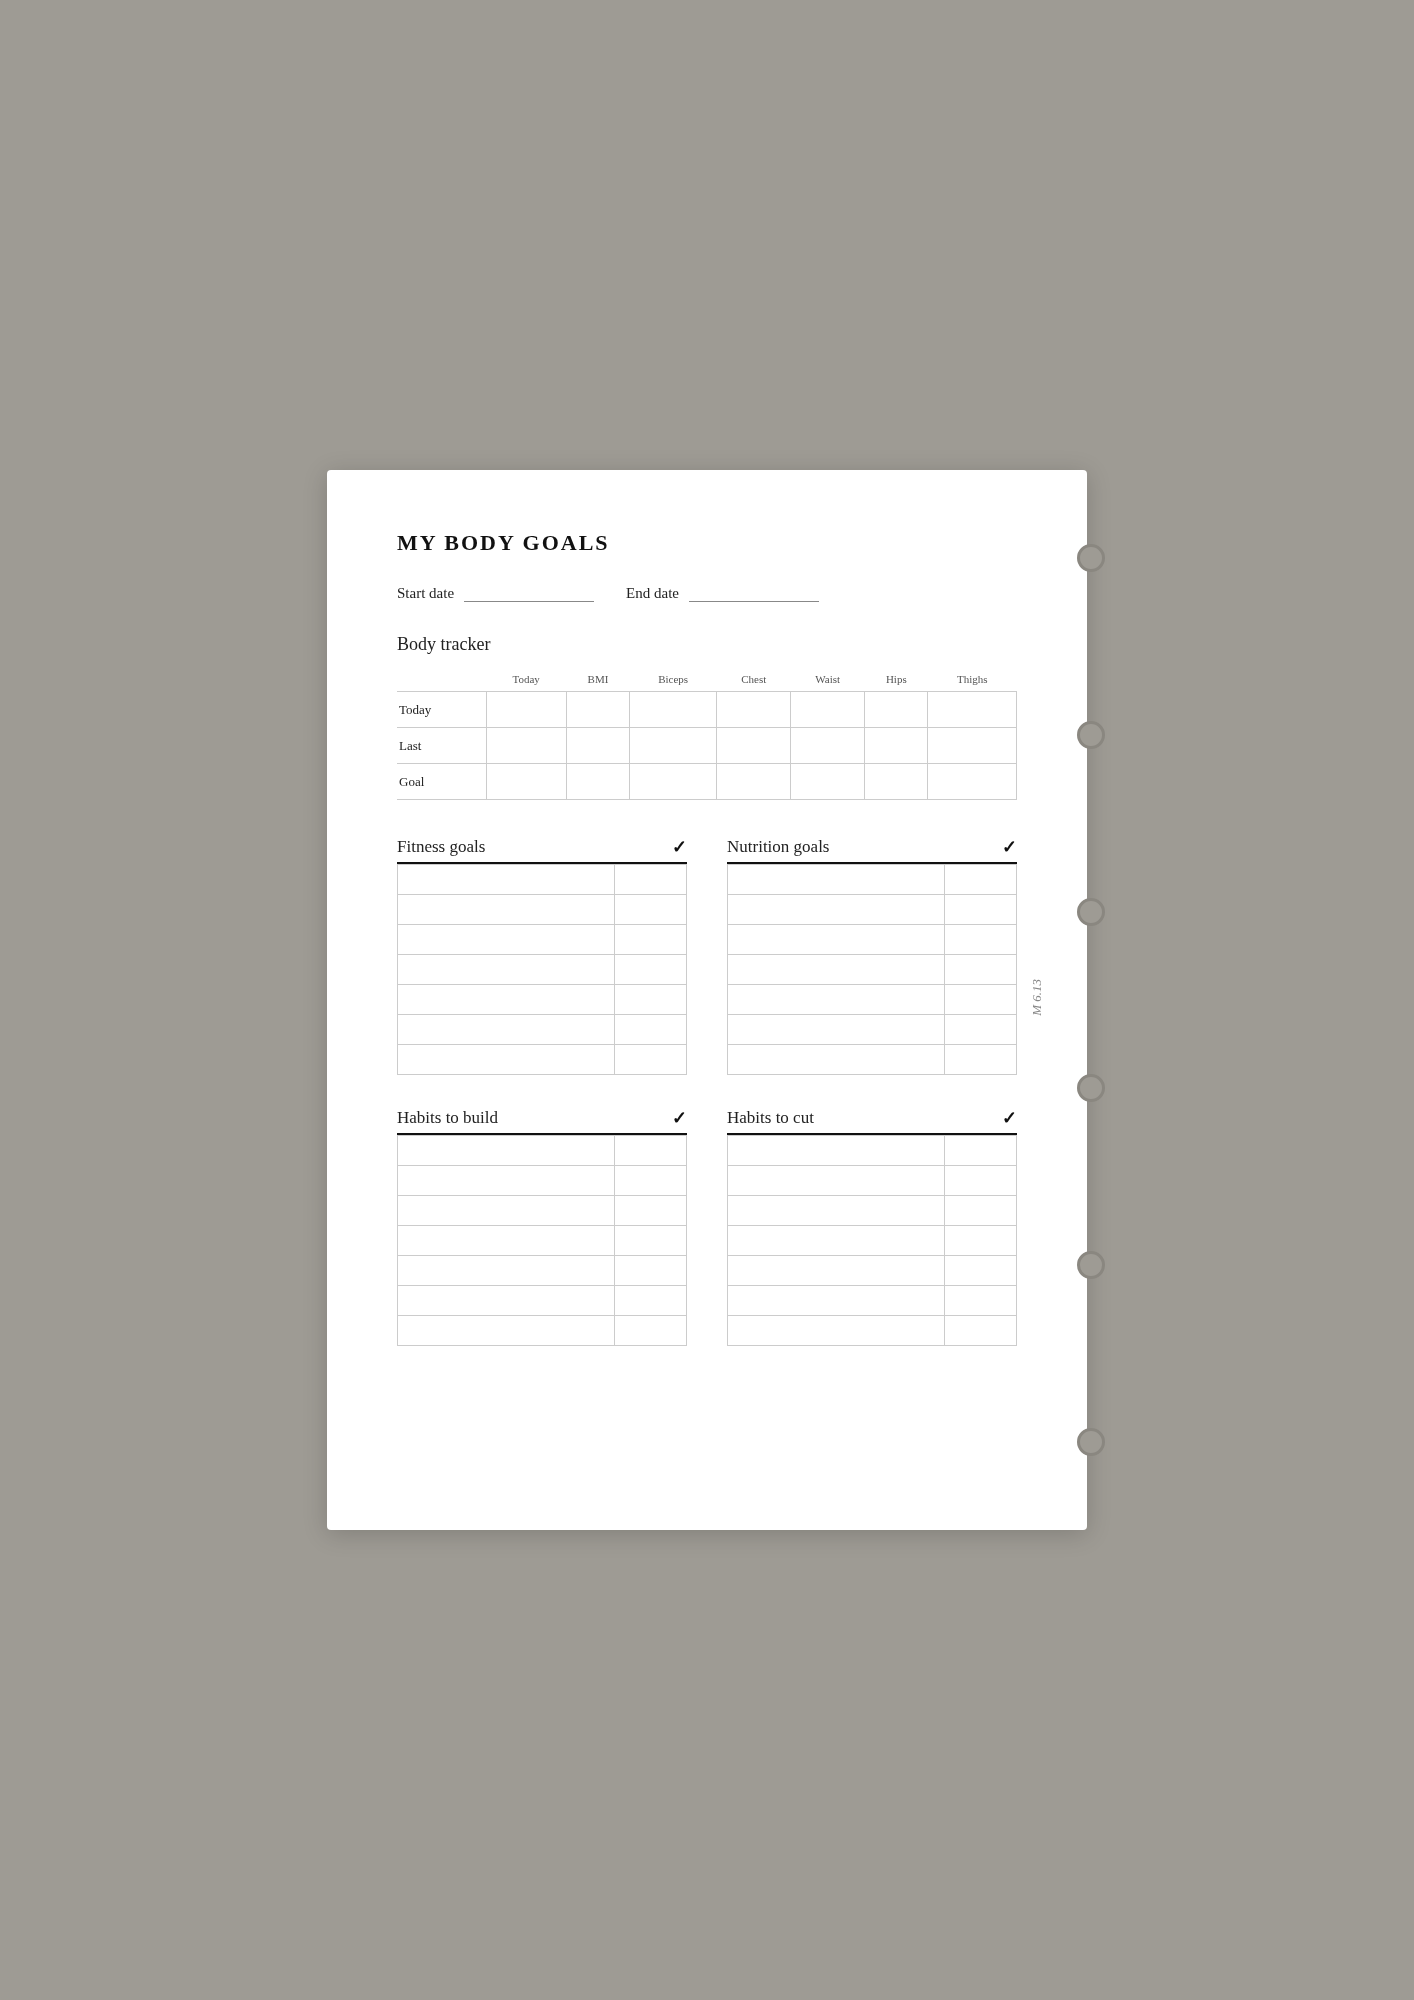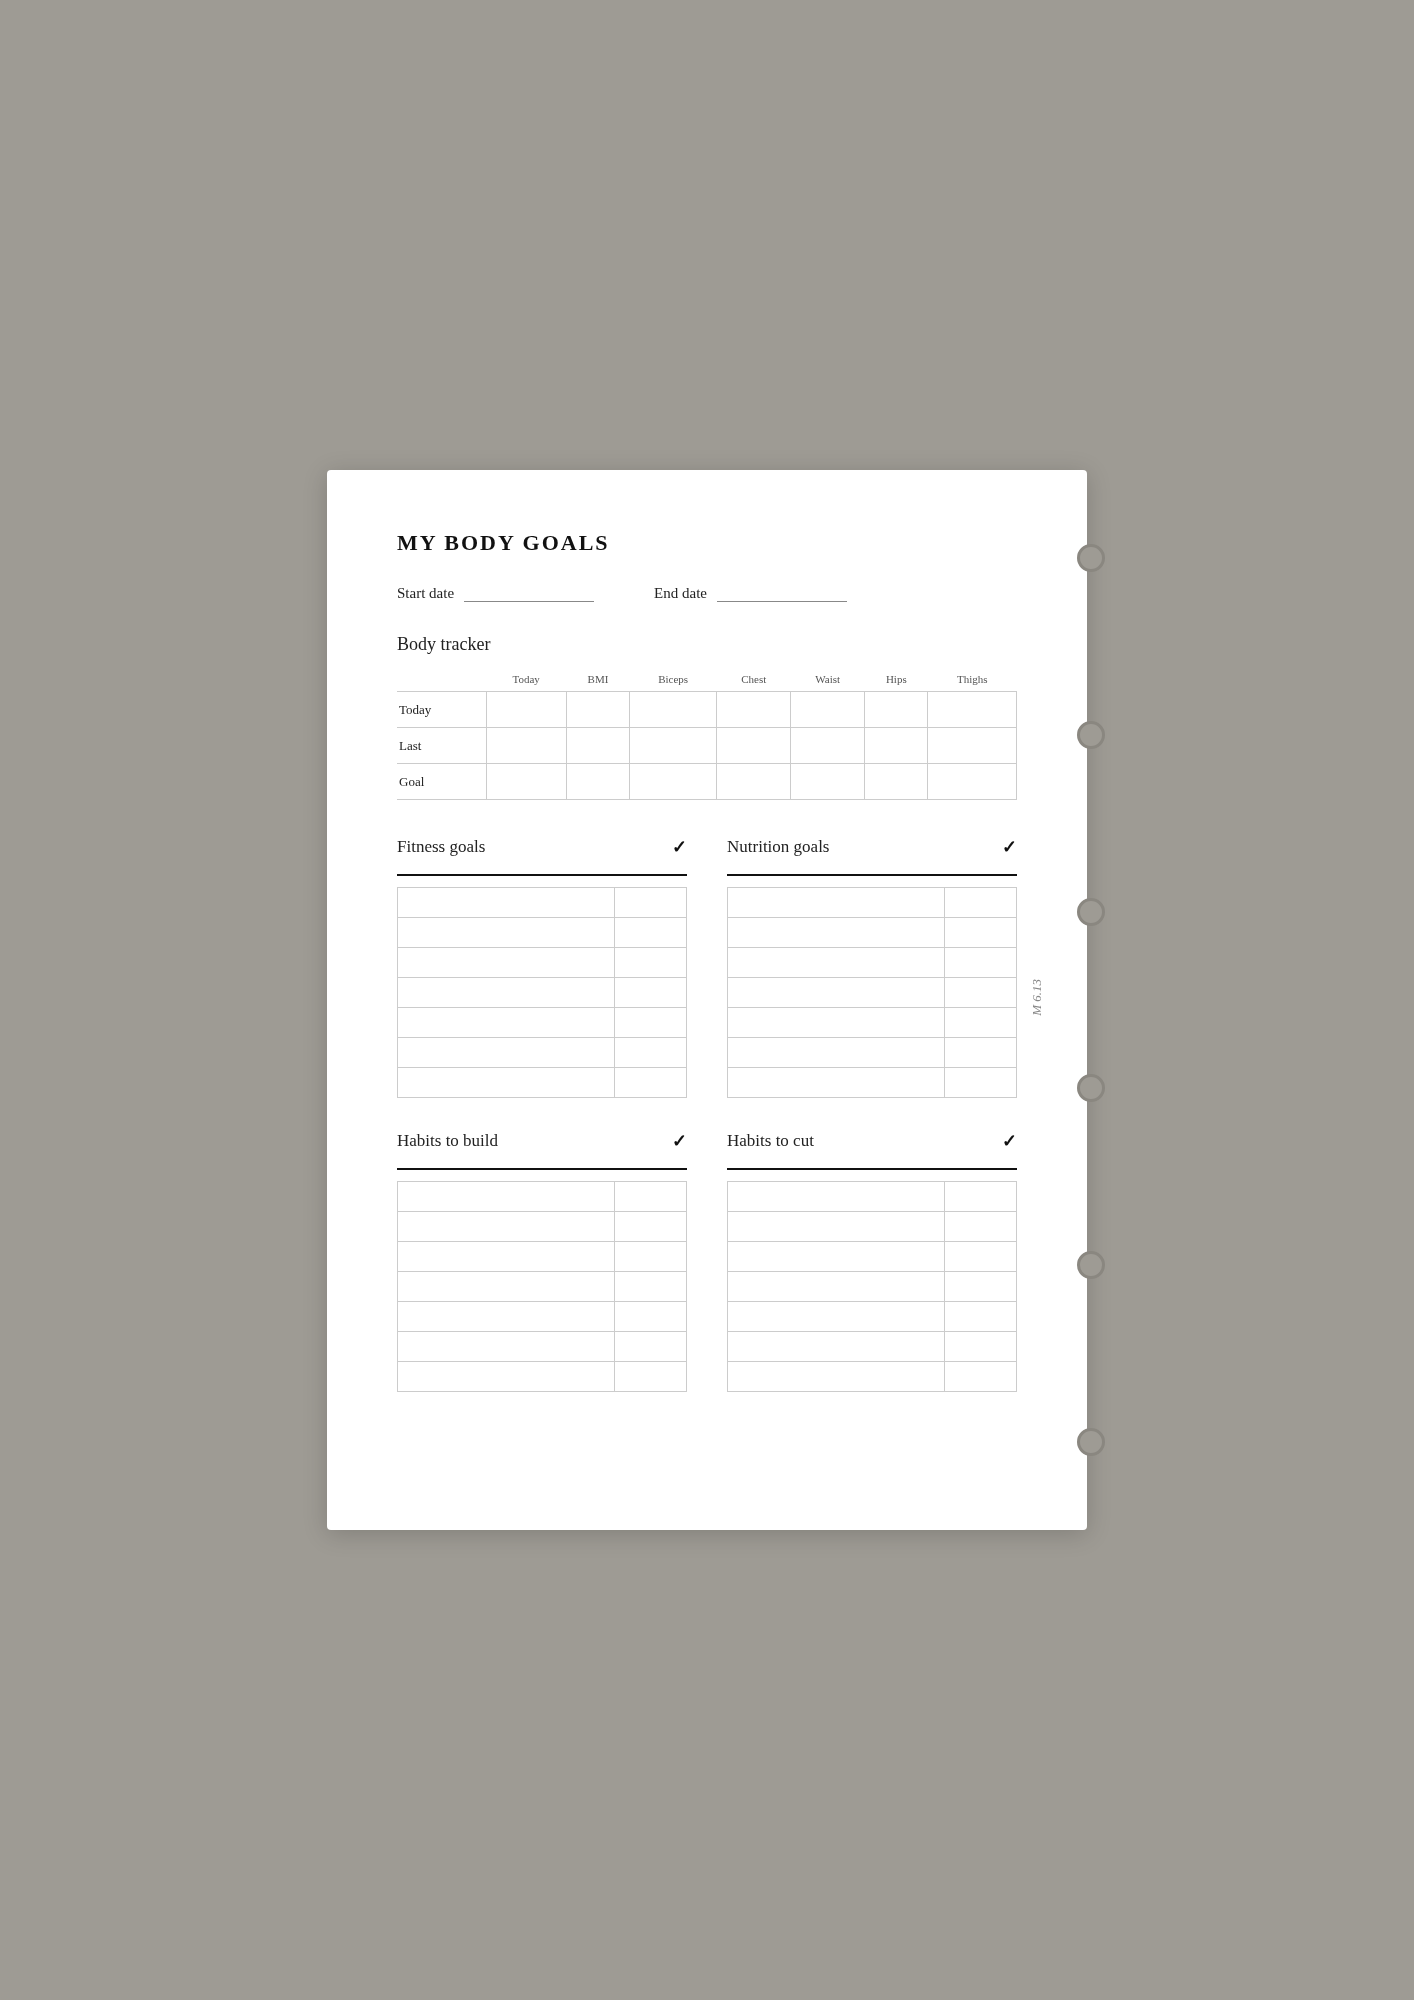--- a/index.html
+++ b/index.html
@@ -53,21 +53,21 @@
       letter-spacing: 2px;
       text-transform: uppercase;
       color: #111;
       margin-bottom: 28px;
     }
 
     
     .date-row {
       display: flex;
       align-items: center;
-      gap: 60px;
+      gap: 32px;
       margin-bottom: 32px;
     }
 
     .date-field {
       display: flex;
       align-items: center;
       gap: 10px;
       font-size: 15px;
       color: #222;
     }
@@ -136,22 +136,22 @@
 
     .goals-col {
       flex: 1;
     }
 
     .goals-header {
       display: flex;
       align-items: center;
       justify-content: space-between;
       border-bottom: 2px solid #111;
-      padding-bottom: 16px;
-      margin-bottom: 11px;
+      padding-bottom: 4px;
+      margin-bottom: 0;
     }
 
     .goals-header-title {
       font-size: 17px;
       font-weight: 400;
       color: #222;
     }
 
     .checkmark {
       font-size: 18px;

